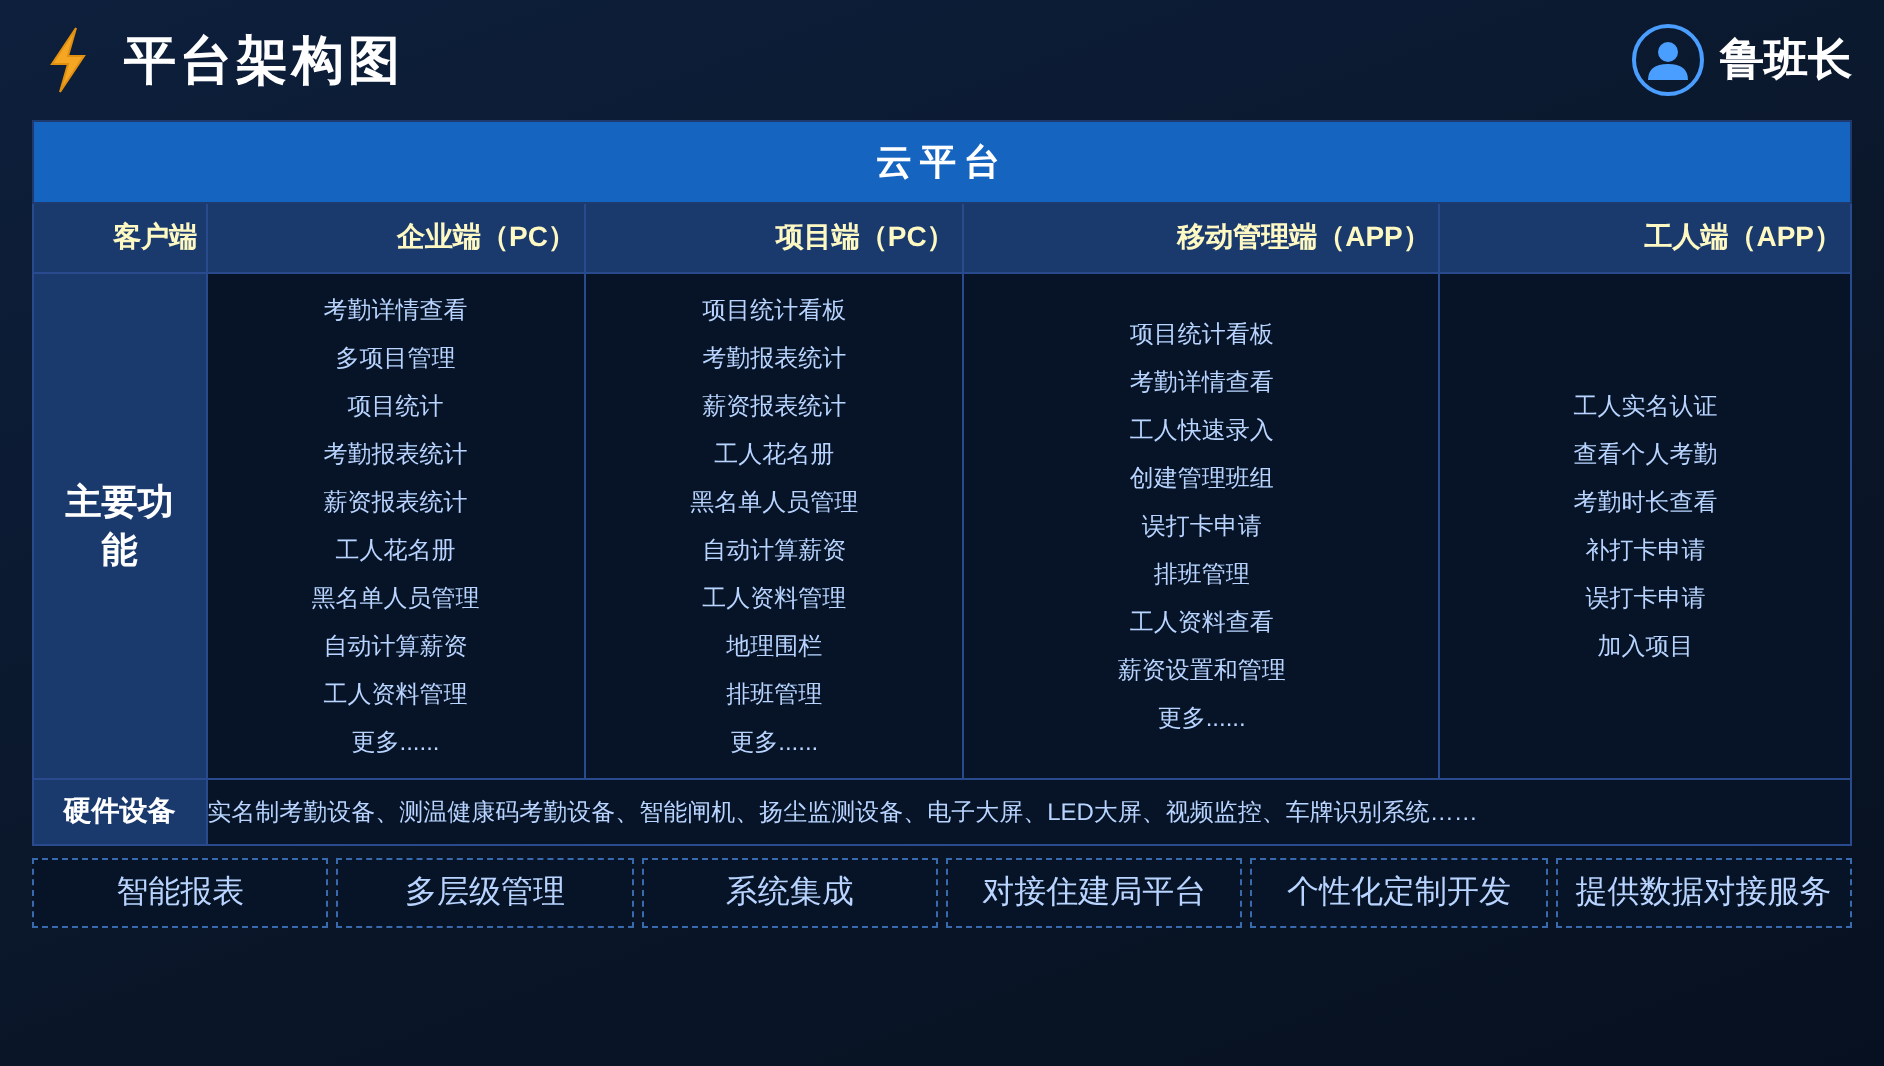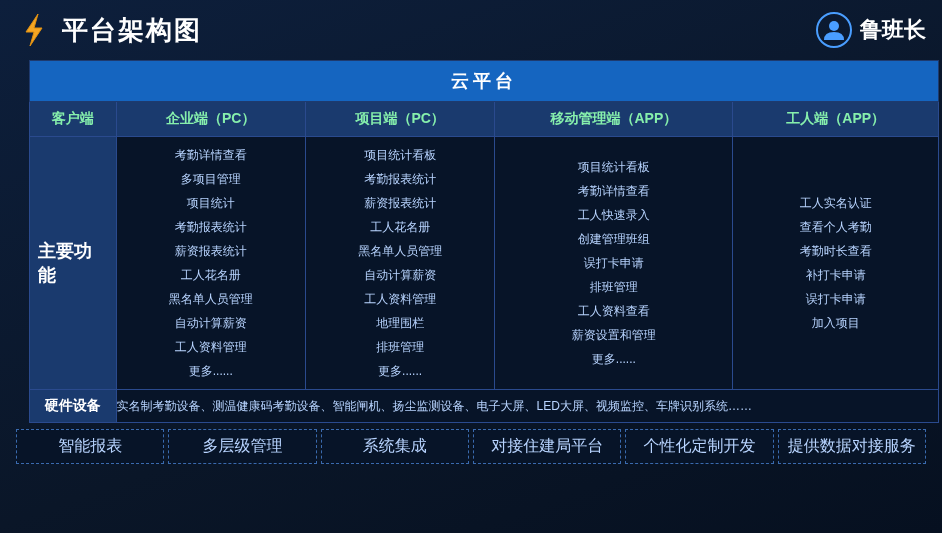--- a/index.html
+++ b/index.html
@@ -54,43 +54,42 @@
       font-size: 22px;
       font-weight: bold;
       color: #fff;
     }
 
     
     .main-table {
       width: 100%;
       border-collapse: collapse;
       border-spacing: 0;
-      margin-left: 13px;
     }
 
     
     .cloud-row td {
       background: #1565c0;
       text-align: center;
       font-size: 18px;
       font-weight: bold;
       color: #fff;
       padding: 8px 0;
       border: 1px solid #1e3a6e;
       letter-spacing: 4px;
     }
 
     
     .col-header-row td {
       background: #1a3a6e;
-      text-align: center;
+      text-align: right;
       font-size: 14px;
       font-weight: bold;
-      color: #86efac;
-      padding: 8px 16px;
+      color: #fef9c3;
+      padding: 8px 4px;
       border: 1px solid #2a4a8e;
     }
 
     
     .content-row td {
       border: 1px solid #2a4a8e;
       vertical-align: middle;
       padding: 6px 8px;
     }
 
@@ -139,21 +138,21 @@
       background: #071428;
       text-align: center;
       font-size: 16px;
       color: #b8d4ff;
       padding: 6px 4px;
     }
 
     
     .main-func-label {
       background: #1a3a6e;
-      text-align: left;
+      text-align: center;
       font-size: 18px;
       font-weight: bold;
       color: #fff;
       width: 80px;
       vertical-align: middle;
     }
   </style>
 </head>
 <body>
 

